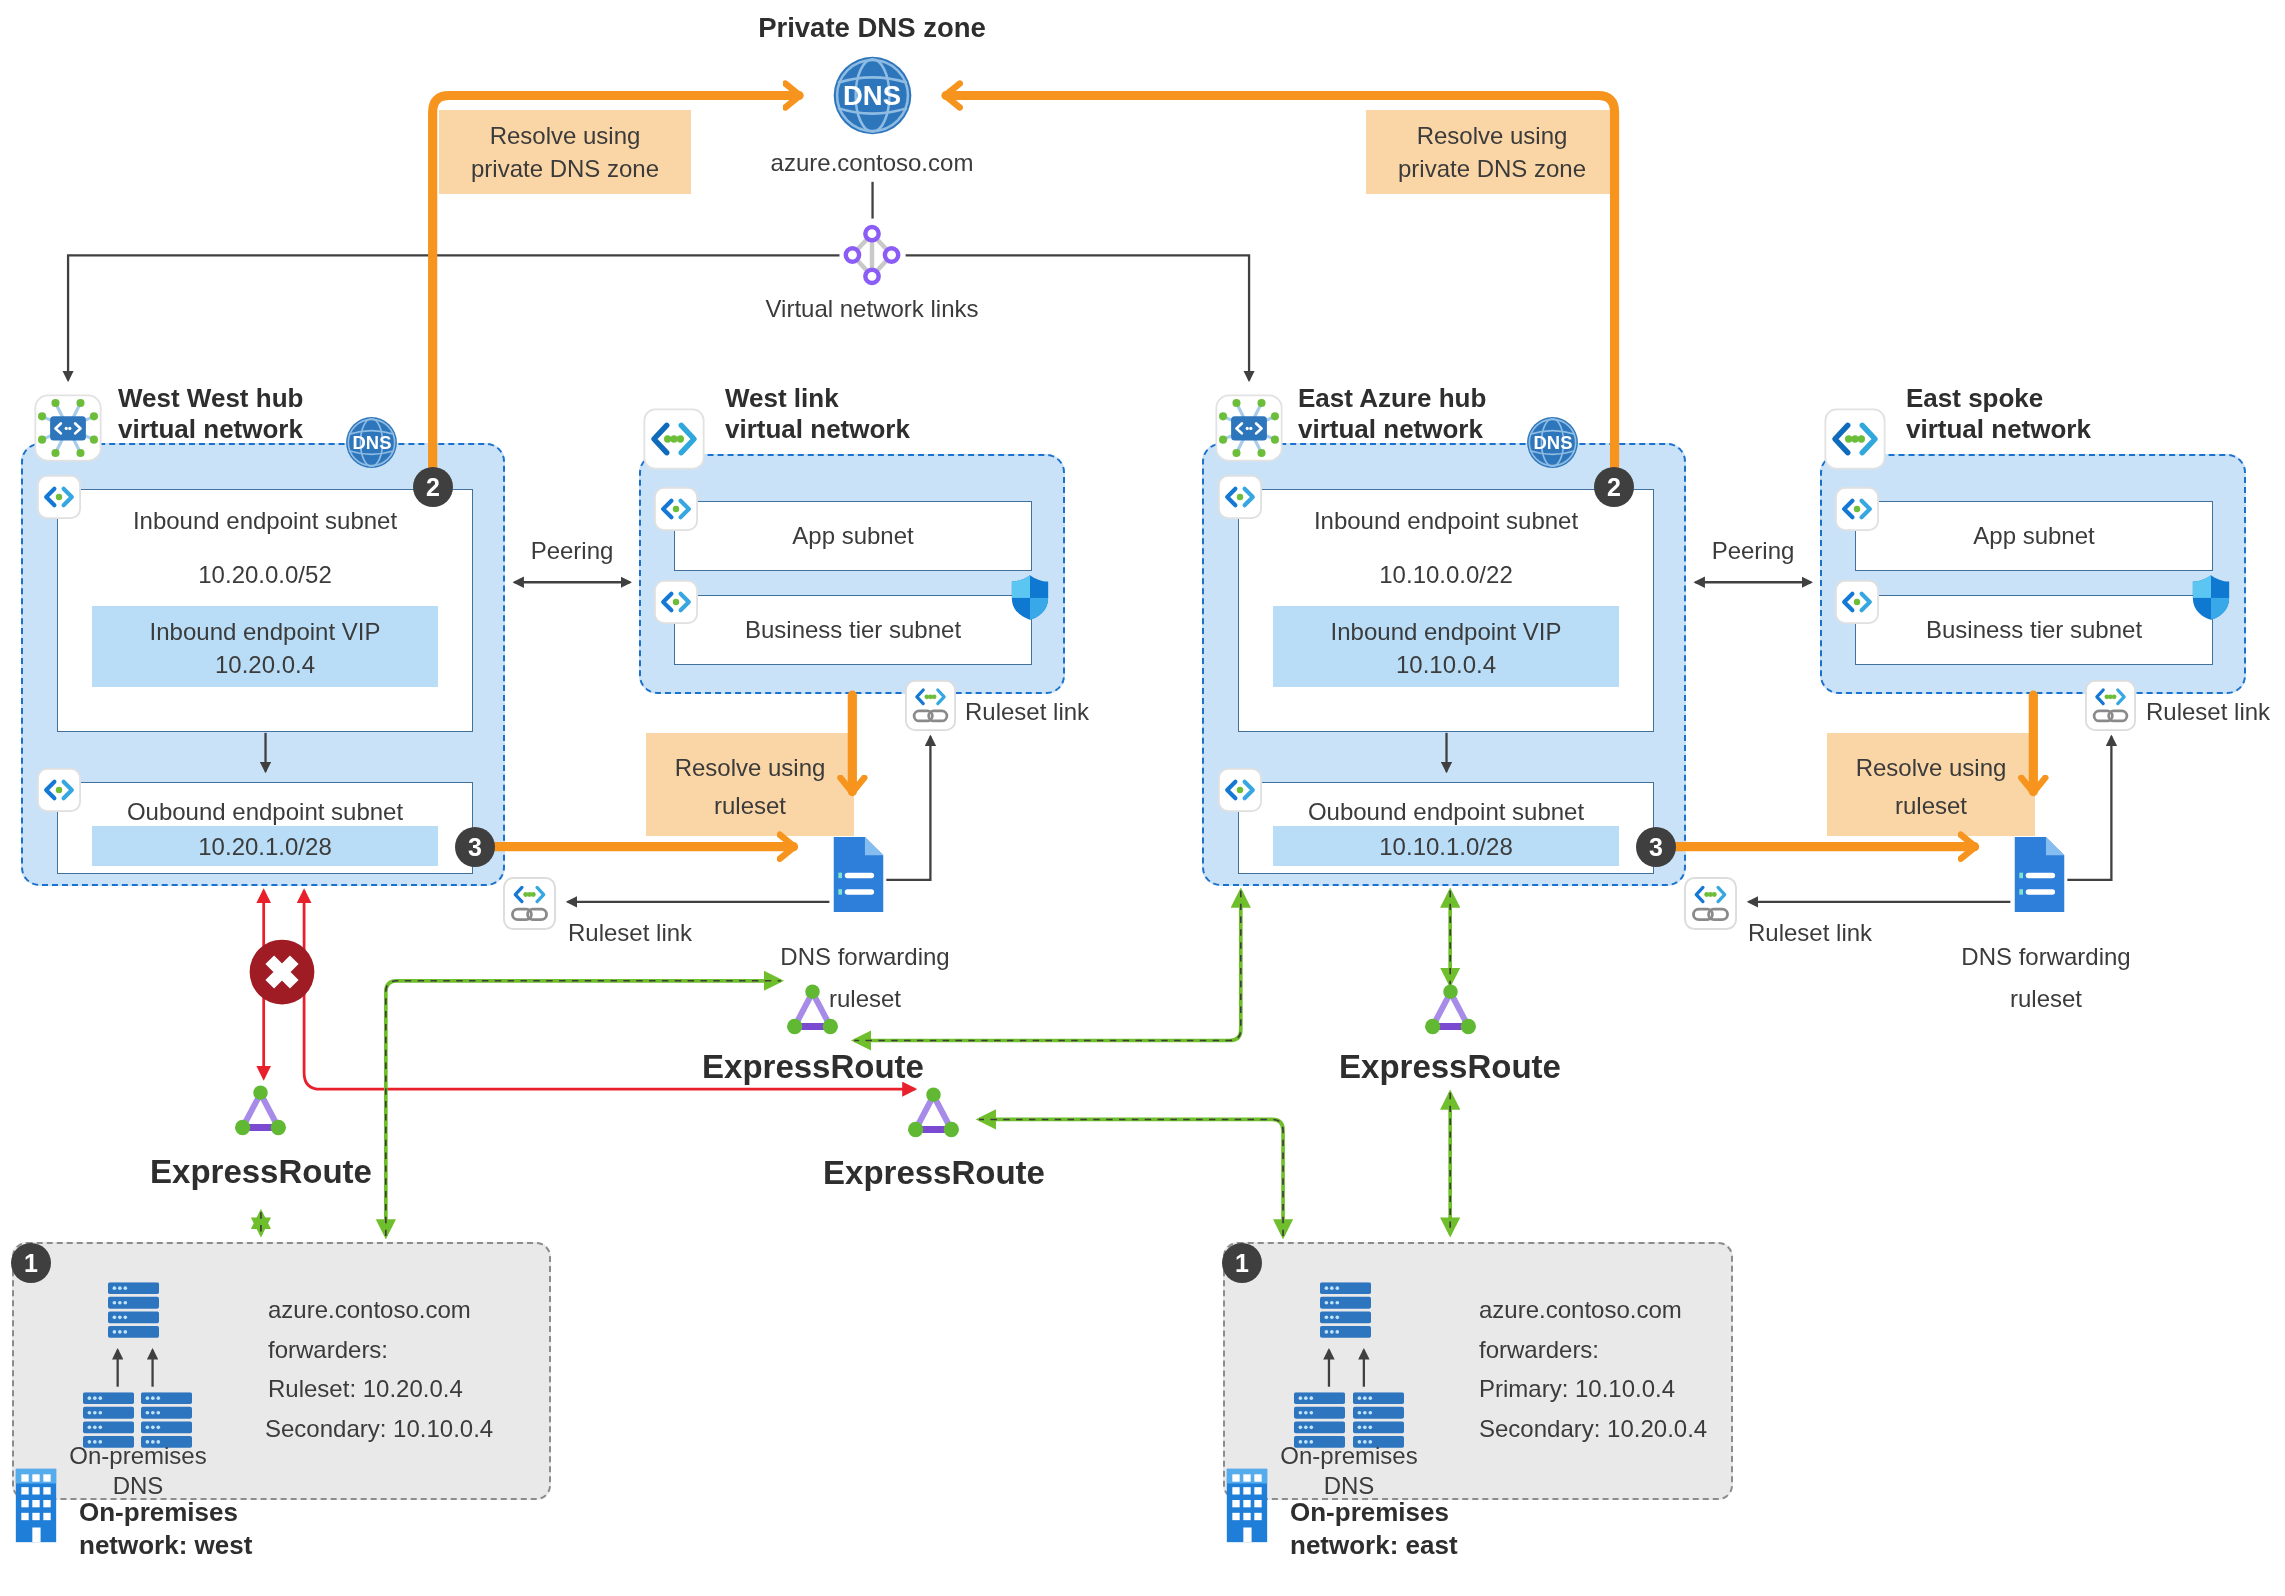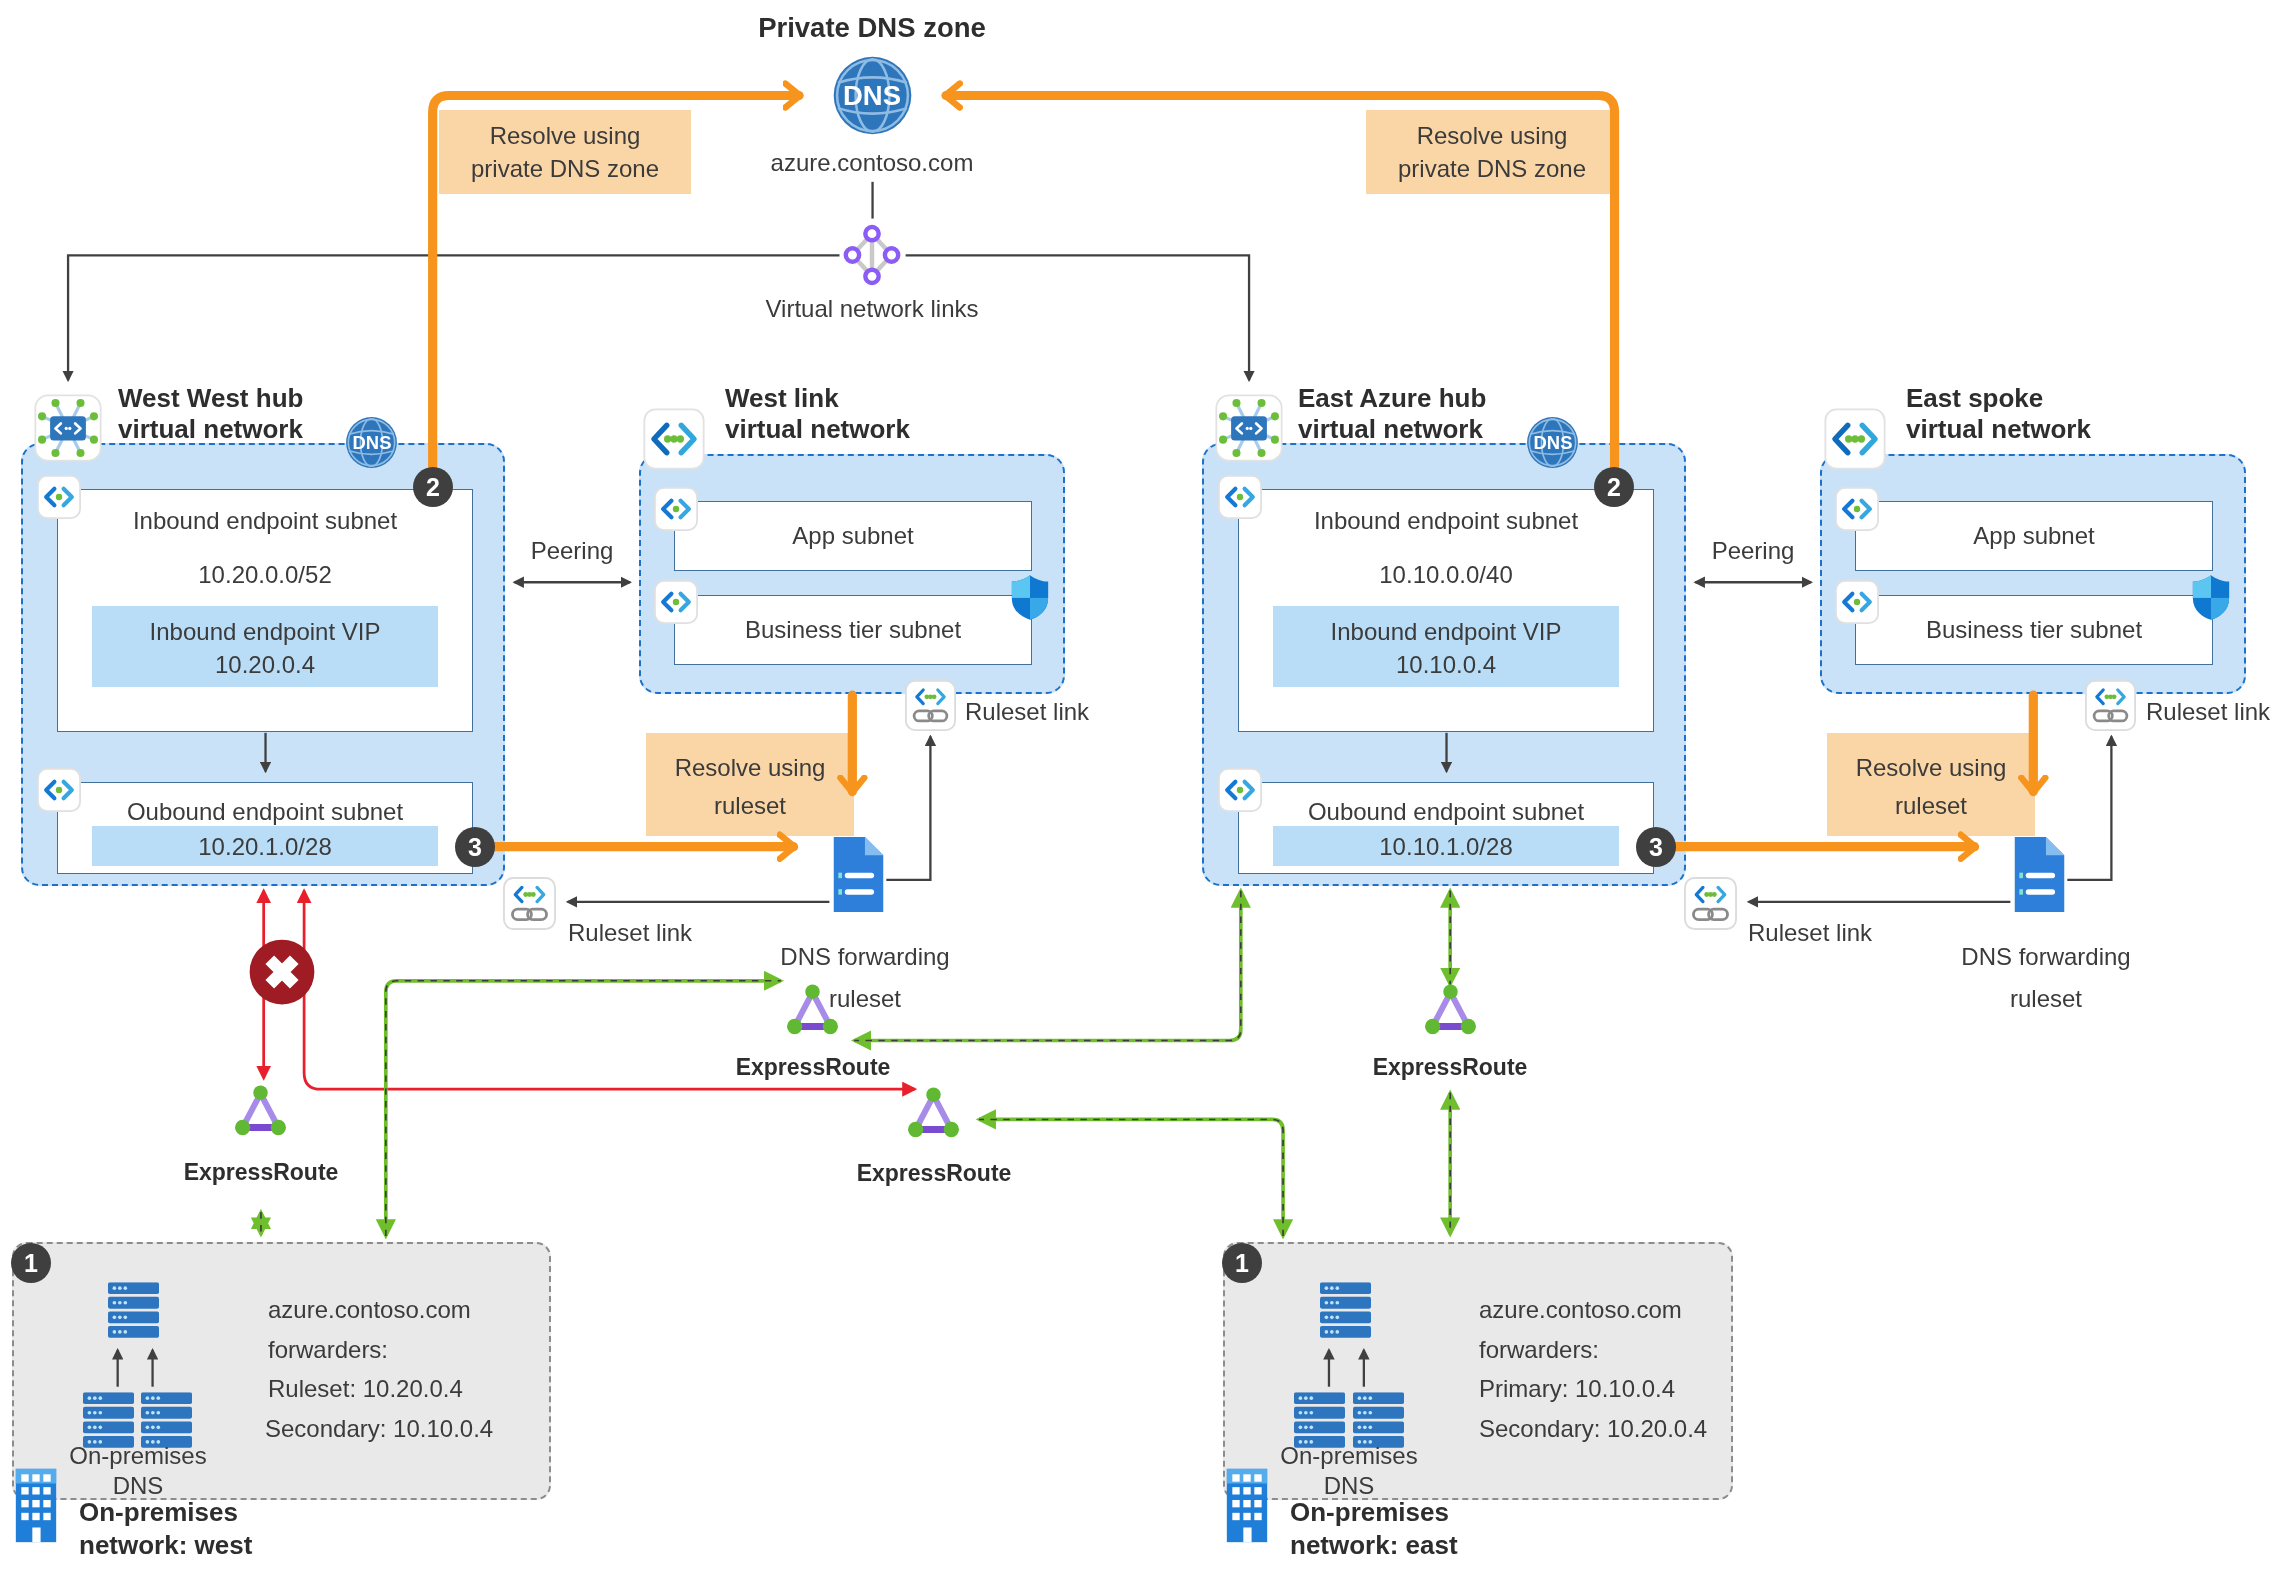--- a/index.html
+++ b/index.html
@@ -2,21 +2,21 @@
 <html style="font-size:14.7px"><head>
 <meta charset="utf-8">
 <style>
   html,body{margin:0;padding:0;background:#fff;}
   .canvas{position:relative;width:2286px;height:1597px;background:#ffffff;overflow:hidden;
           font-family:"Liberation Sans","DejaVu Sans",sans-serif;color:#3B3B3B;}
   .lbl{position:absolute;transform:translate(-50%,-50%);font-size:24px;line-height:1.15;
        color:#3B3B3B;white-space:nowrap;text-align:center;}
   .lbl.left{transform:translate(0,-50%);text-align:left;}
   .bold{font-weight:700;color:#2E2E2E;}
-  .fs27{font-size:23px;} .fs28{font-size:26px;} .fs30{font-size:27.5px;}
+  .fs27{font-size:33px;} .fs28{font-size:26px;} .fs30{font-size:27.5px;}
   .white{color:#fff;}
   .vnetbox{position:absolute;background:#C9E2F7;border:2.8px dashed #1B72CC;border-radius:18.4px;box-sizing:border-box;}
   .whitebox{position:absolute;background:#fff;border:1.8px solid #41719C;box-sizing:border-box;}
   .bluebar{position:absolute;background:#B9DDF6;}
   .orangebox{position:absolute;background:#FAD5A5;}
   .graybox{position:absolute;background:#E9E9E9;border:2.8px dashed #8C8C8C;border-radius:14.7px;box-sizing:border-box;}
   .badge{position:absolute;width:40px;height:40px;border-radius:50%;background:#3F3F3F;color:#fff;
          font-weight:700;font-size:25px;display:flex;align-items:center;justify-content:center;
          transform:translate(-50%,-50%);z-index:6;}
   .icon{position:absolute;z-index:5;}
@@ -423,21 +423,21 @@
   <div class="lbl" style="left:750px;top:806px">ruleset</div>
   <div class="lbl" style="left:865px;top:957px">DNS forwarding</div>
   <div class="lbl" style="left:865px;top:999px">ruleset</div>
   <div class="lbl left" style="left:568px;top:933px">Ruleset link</div>
   <div class="lbl left" style="left:965px;top:712px">Ruleset link</div>
 
   <div class="lbl left bold fs28" style="left:1298px;top:399px">East Azure hub</div>
   <div class="lbl left bold fs28" style="left:1298px;top:430px">virtual network</div>
   <div class="lbl bold white" style="left:1553px;top:443px;font-size:18.4px">DNS</div>
   <div class="lbl" style="left:1446px;top:521px">Inbound endpoint subnet</div>
-  <div class="lbl" style="left:1446px;top:575px">10.10.0.0/40</div>
+  <div class="lbl" style="left:1446px;top:575px">10.10.0.0/22</div>
   <div class="lbl" style="left:1446px;top:632px">Inbound endpoint VIP</div>
   <div class="lbl" style="left:1446px;top:665px">10.10.0.4</div>
   <div class="lbl" style="left:1446px;top:812px">Oubound endpoint subnet</div>
   <div class="lbl" style="left:1446px;top:847px">10.10.1.0/28</div>
 
   <div class="lbl left bold fs28" style="left:1906px;top:399px">East spoke</div>
   <div class="lbl left bold fs28" style="left:1906px;top:430px">virtual network</div>
   <div class="lbl" style="left:2034px;top:536px">App subnet</div>
   <div class="lbl" style="left:2034px;top:630px">Business tier subnet</div>
   <div class="lbl" style="left:1753px;top:551px">Peering</div>

